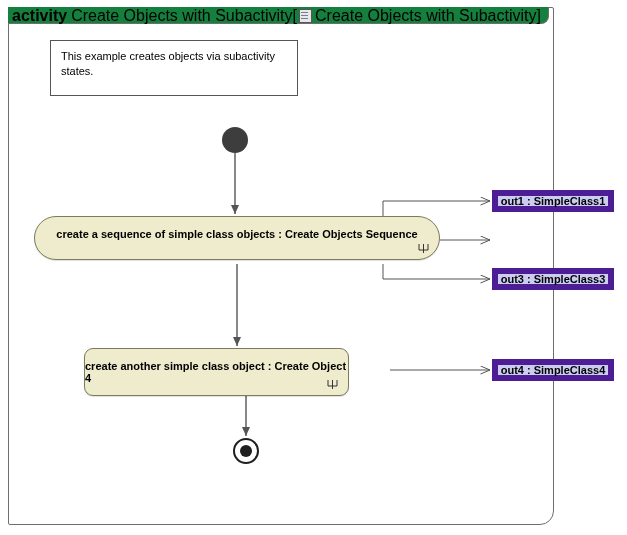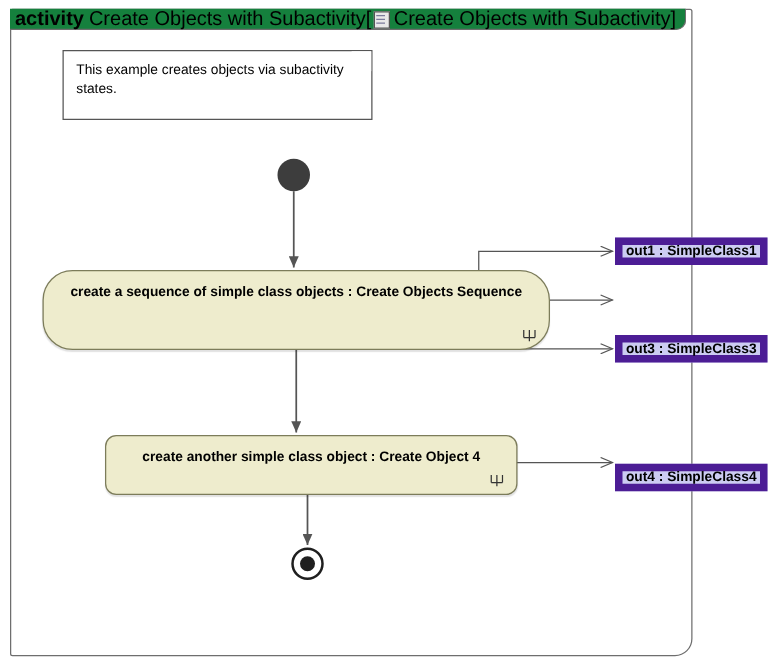--- a/index.html
+++ b/index.html
@@ -139,22 +139,22 @@
     box-sizing: border-box;
     font-size: 11px;
     font-weight: bold;
     color: #000;
     display: flex;
     align-items: flex-start;
     justify-content: center;
     padding-top: 11px;
     box-shadow: 0 1px 1px rgba(0,0,0,0.12);
   }
-  #action1 { left: 34px; top: 216px; width: 406px; height: 64px; border-radius: 24px; }
-  #action2 { left: 84px; top: 348px; width: 330px; height: 48px; }
+  #action1 { left: 34px; top: 216px; width: 406px; height: 44px; border-radius: 24px; }
+  #action2 { left: 84px; top: 348px; width: 265px; height: 48px; }
 
   .rake {
     position: absolute;
     right: 10px;
     bottom: 5px;
     width: 11px;
     height: 11px;
   }
 
   
@@ -169,21 +169,21 @@
     display: flex;
     align-items: center;
     justify-content: center;
     height: 22px;
     width: 122px;
     left: 492px;
   }
   #obj1 { top: 190px; }
   #obj2 { top: 229px; }
   #obj3 { top: 268px; }
-  #obj4 { top: 359px; margin-top: 12px; }
+  #obj4 { top: 359px; }
 
   svg.edges {
     position: absolute;
     left: 0;
     top: 0;
     width: 627px;
     height: 535px;
     pointer-events: none;
   }
 </style>

